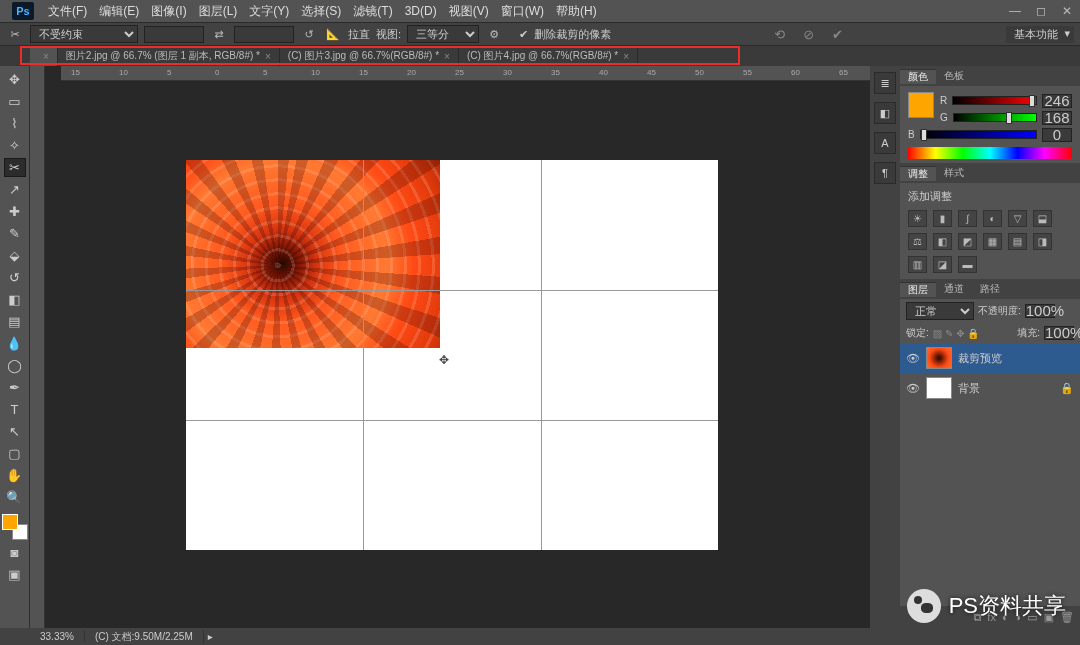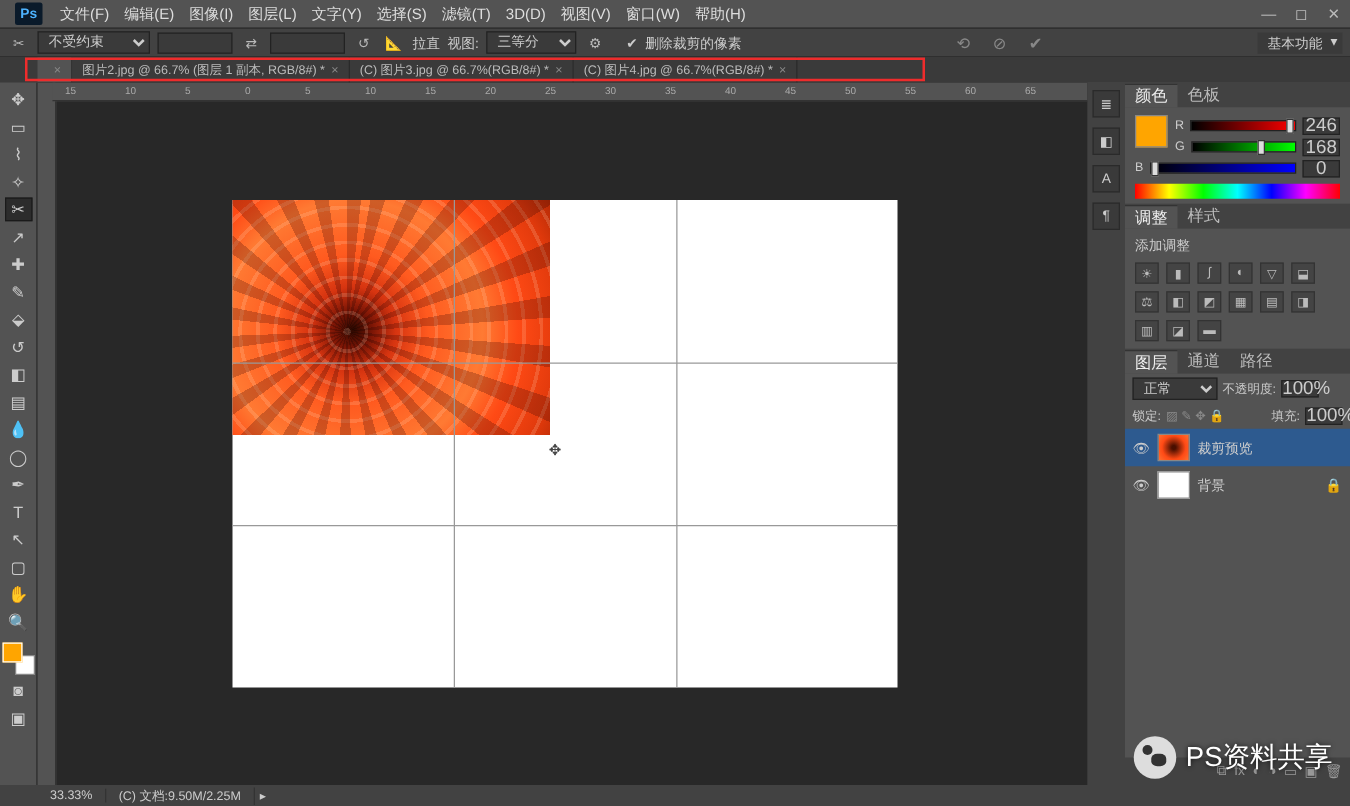--- a/index.html
+++ b/index.html
@@ -31,36 +31,36 @@
 
 .main { display:flex; height: calc(645px - 22px - 24px - 20px - 17px); }
 .toolbox { width:30px; background:#535353; border-right:1px solid #2e2e2e; display:flex; flex-direction:column; align-items:center; padding-top:4px; gap:3px;}
 .tool { width:22px; height:19px; display:flex; align-items:center; justify-content:center; color:#ccc; font-size:13px; position:relative;}
 .tool.sel { background:#2c2c2c; border:1px solid #1a1a1a;}
 .swatch-pair { position:relative; width:26px; height:26px; margin-top:4px;}
 .sw-fg { position:absolute; width:16px; height:16px; background:#ffa500; border:1px solid #fff; left:0; top:0;}
 .sw-bg { position:absolute; width:16px; height:16px; background:#fff; border:1px solid #888; right:0; bottom:0;}
 
 .canvas-area { flex:1; background:#282828; position:relative; overflow:hidden;}
-.ruler-h { position:absolute; top:0; left:12px; right:0; height:15px; background:#535353; border-bottom:1px solid #333; font-size:8px; color:#aaa;text-align:right;}
+.ruler-h { position:absolute; top:0; left:31px; right:0; height:15px; background:#535353; border-bottom:1px solid #333; font-size:8px; color:#aaa;text-align:right;}
 .ruler-h span{position:absolute; top:2px;}
 .ruler-v { position:absolute; left:0; top:0; width:15px; bottom:0; background:#535353; border-right:1px solid #333;}
 .canvas { position:absolute; left:156px; top:94px; width:532px; height:390px; background:#fff;}
 .flower { position:absolute; left:0; top:0; width:254px; height:188px; background: radial-gradient(circle at 38% 55%, #2a0800 0%, #7a1505 8%, #d63410 18%, #ff5a1f 32%, #ff7a33 55%, #ff4a15 70%, #e23a0c 88%, #b52a05 100%); overflow:hidden;}
 .flower::before, .flower::after { content:""; position:absolute; inset:-20px; background: repeating-radial-gradient(circle at 38% 55%, rgba(255,220,190,0.18) 0 3px, rgba(0,0,0,0) 3px 14px);}
 .flower::after { background: repeating-conic-gradient(from 10deg at 38% 55%, rgba(60,10,0,0.25) 0 6deg, rgba(0,0,0,0) 6deg 14deg); mix-blend-mode: multiply;}
 .grid-line-v { position:absolute; top:0; bottom:0; width:1px; background:#999;}
 .grid-line-h { position:absolute; left:0; right:0; height:1px; background:#999;}
 .cursor-cross { position:absolute; left:409px; top:287px; font-size:12px; color:#444;}
 
 .dockcol { width:30px; background:#424242; display:flex; flex-direction:column; align-items:center; padding-top:6px; gap:8px;}
 .dockicon { width:22px; height:22px; background:#3a3a3a; border:1px solid #2a2a2a; display:flex; align-items:center; justify-content:center; font-size:11px; color:#ccc;}
 
 .panels { width:180px; background:#535353; display:flex; flex-direction:column;}
-.panel-tabrow { display:flex; background:#424242; height:20px; align-items:center; font-size:13px;}
+.panel-tabrow { display:flex; background:#424242; height:20px; align-items:center; font-size:10px;}
 .ptab { padding:0 8px; color:#bbb;}
 .ptab.active { background:#535353; color:#eee; border-top:1px solid #333;}
 .color-panel { padding:6px 8px 4px 8px; background:#535353;}
 .color-row { display:flex; align-items:center; gap:5px; height:17px; font-size:10px;}
 .slider { flex:1; height:9px; background:linear-gradient(to right,#000,#f00); position:relative; border:1px solid #222;}
 .slider.g { background:linear-gradient(to right,#000,#0f0);}
 .slider.b { background:linear-gradient(to right,#000,#00f);}
 .slider-thumb{position:absolute;top:-2px;width:6px;height:12px;background:#ddd;border:1px solid #333;}
 .valbox { width:30px; height:14px; background:#3a3a3a; border:1px solid #222; font-size:15px; text-align:center; line-height:12px;}
 .hue-strip { height:12px; margin-top:4px; background:linear-gradient(to right,red,yellow,lime,cyan,blue,magenta,red);}
@@ -106,21 +106,21 @@
   <div class="menu-item">帮助(H)</div>
   <div class="win-controls">
     <div class="win-btn">—</div>
     <div class="win-btn">◻</div>
     <div class="win-btn">✕</div>
   </div>
 </div>
 
 <div class="optbar">
   <span class="iconbtn">✂</span>
-  <select class="opt-select" style="width:90px"><option>不受约束</option></select>
+  <select class="opt-select" style="width:108px"><option>不受约束</option></select>
   <input class="opt-field" style="">
   <span class="iconbtn">⇄</span>
   <input class="opt-field" style="">
   <span class="iconbtn">↺</span>
   <span class="iconbtn">📐</span>
   <span>拉直</span>
   <span>视图:</span>
   <select class="opt-select" style="width:72px"><option>三等分</option></select>
   <span class="iconbtn">⚙</span>
   <span style="margin-left:10px">✔</span>

